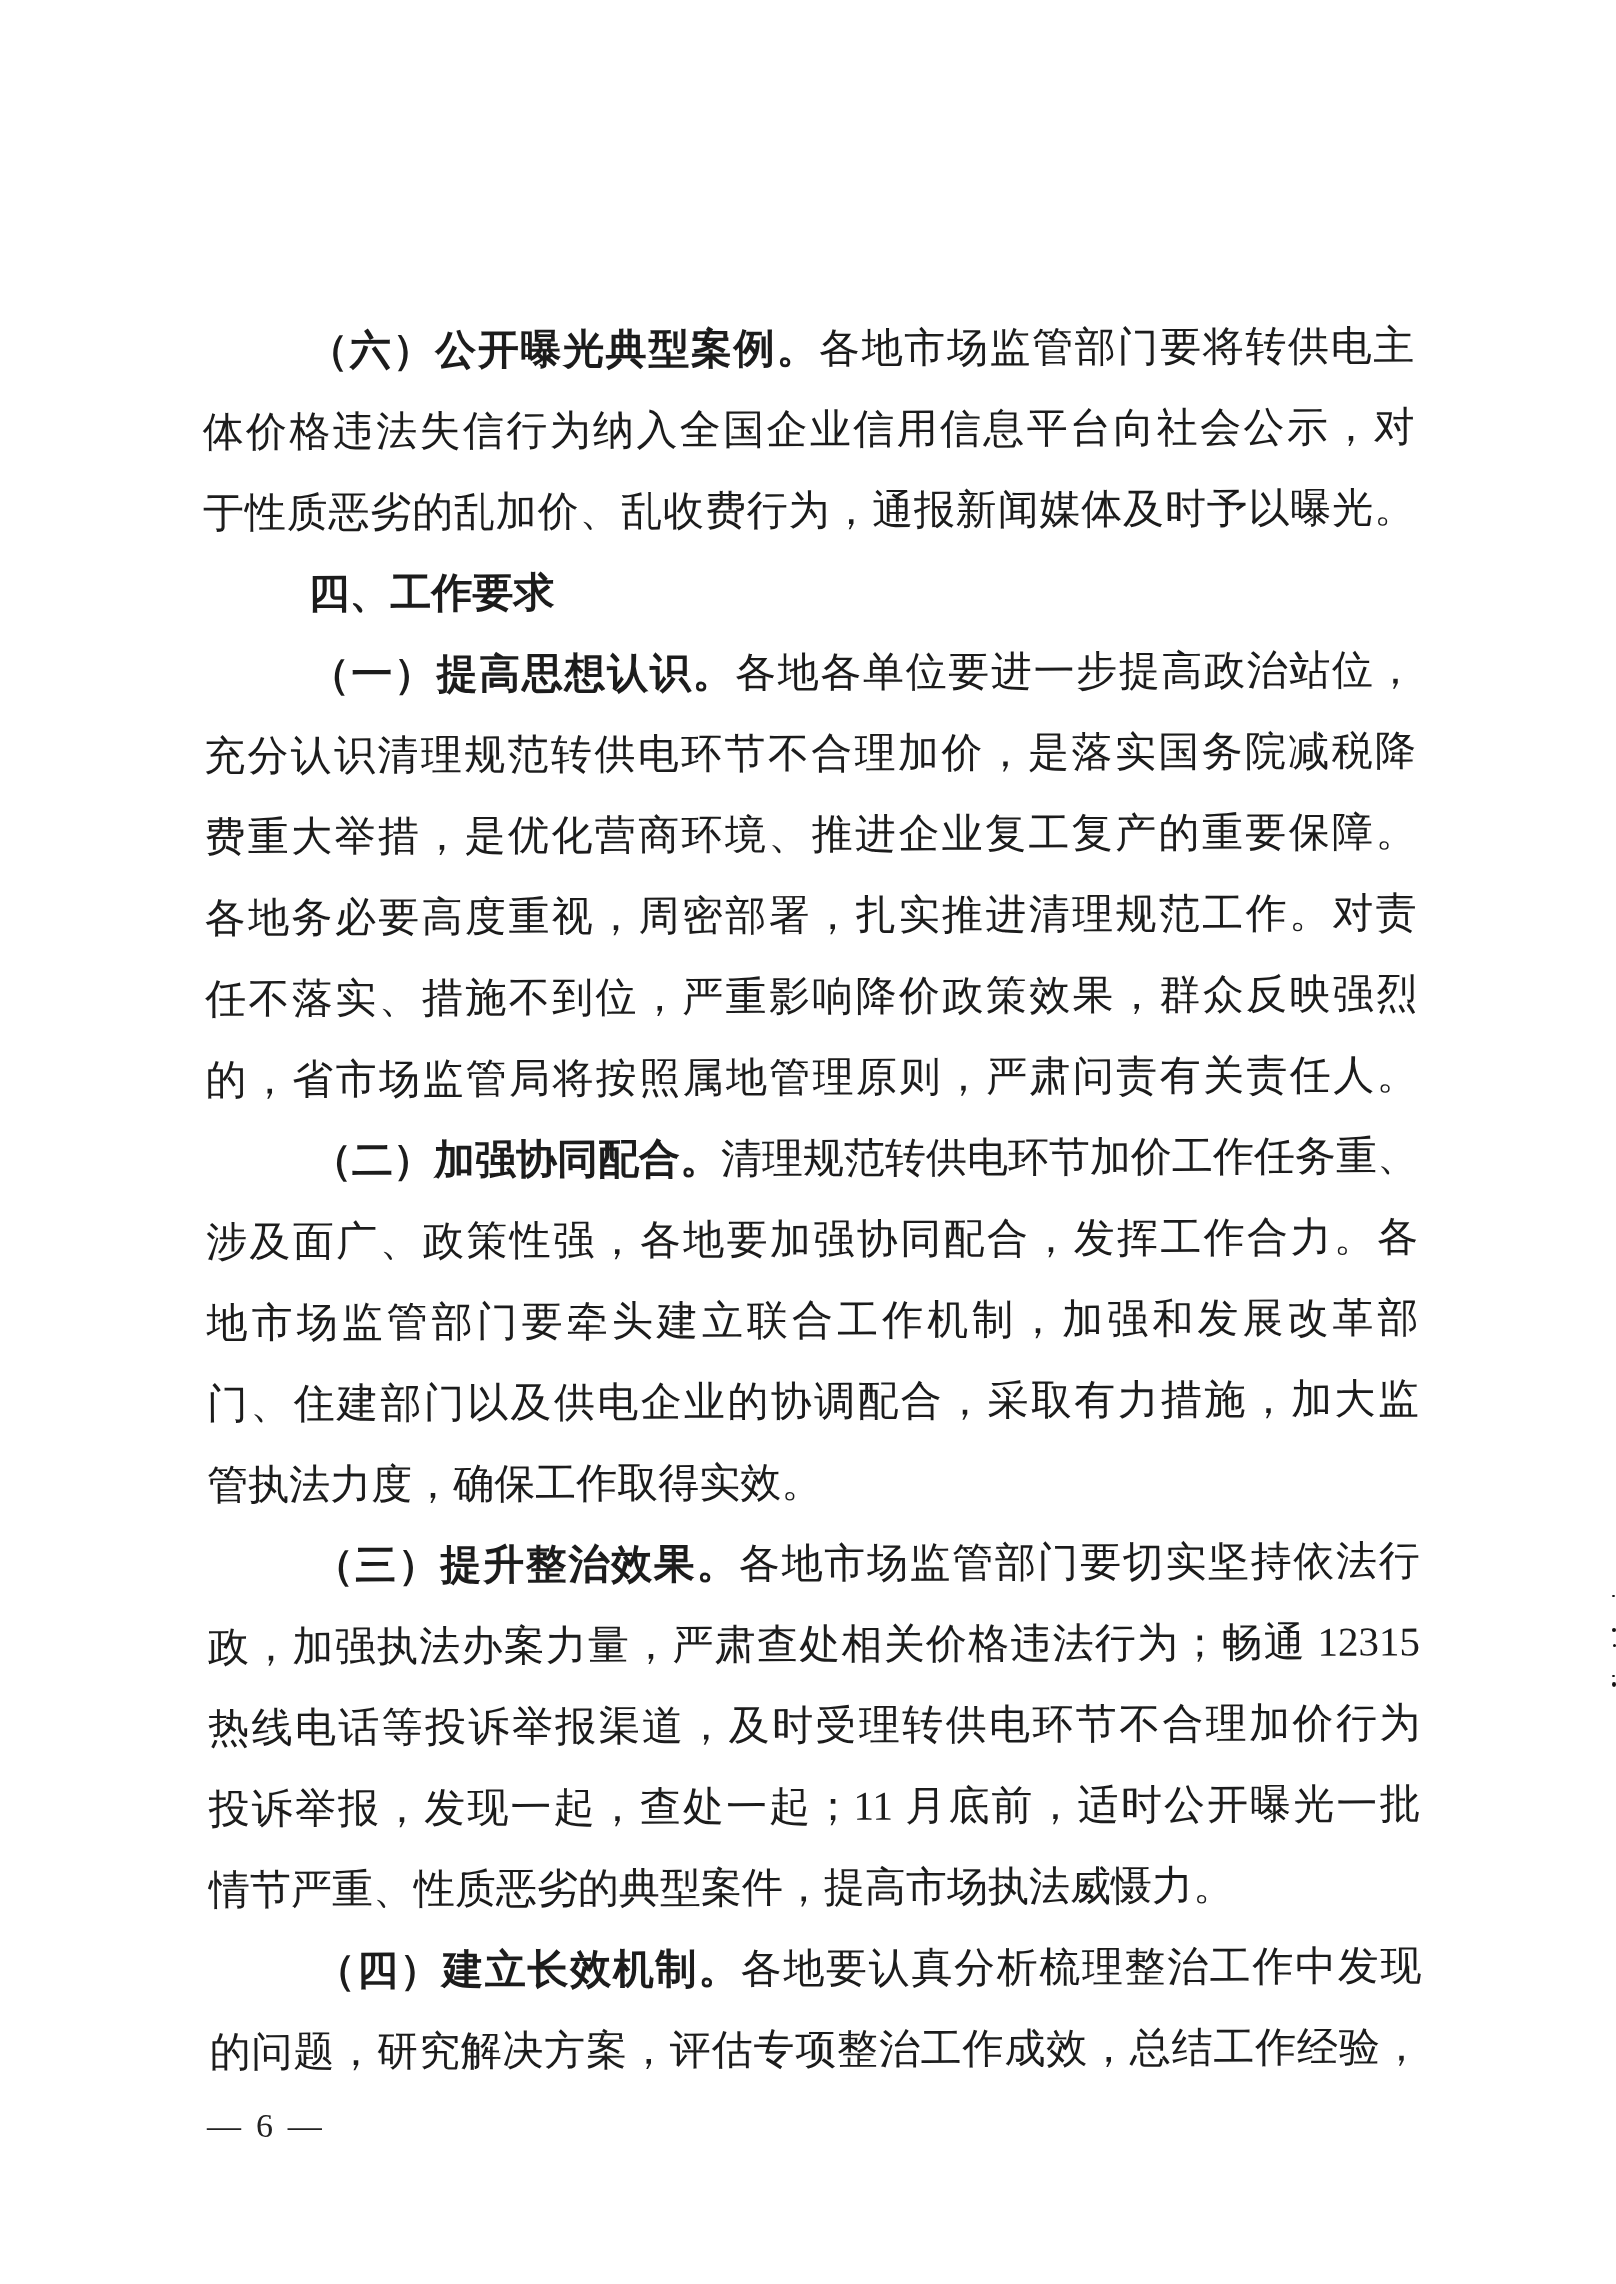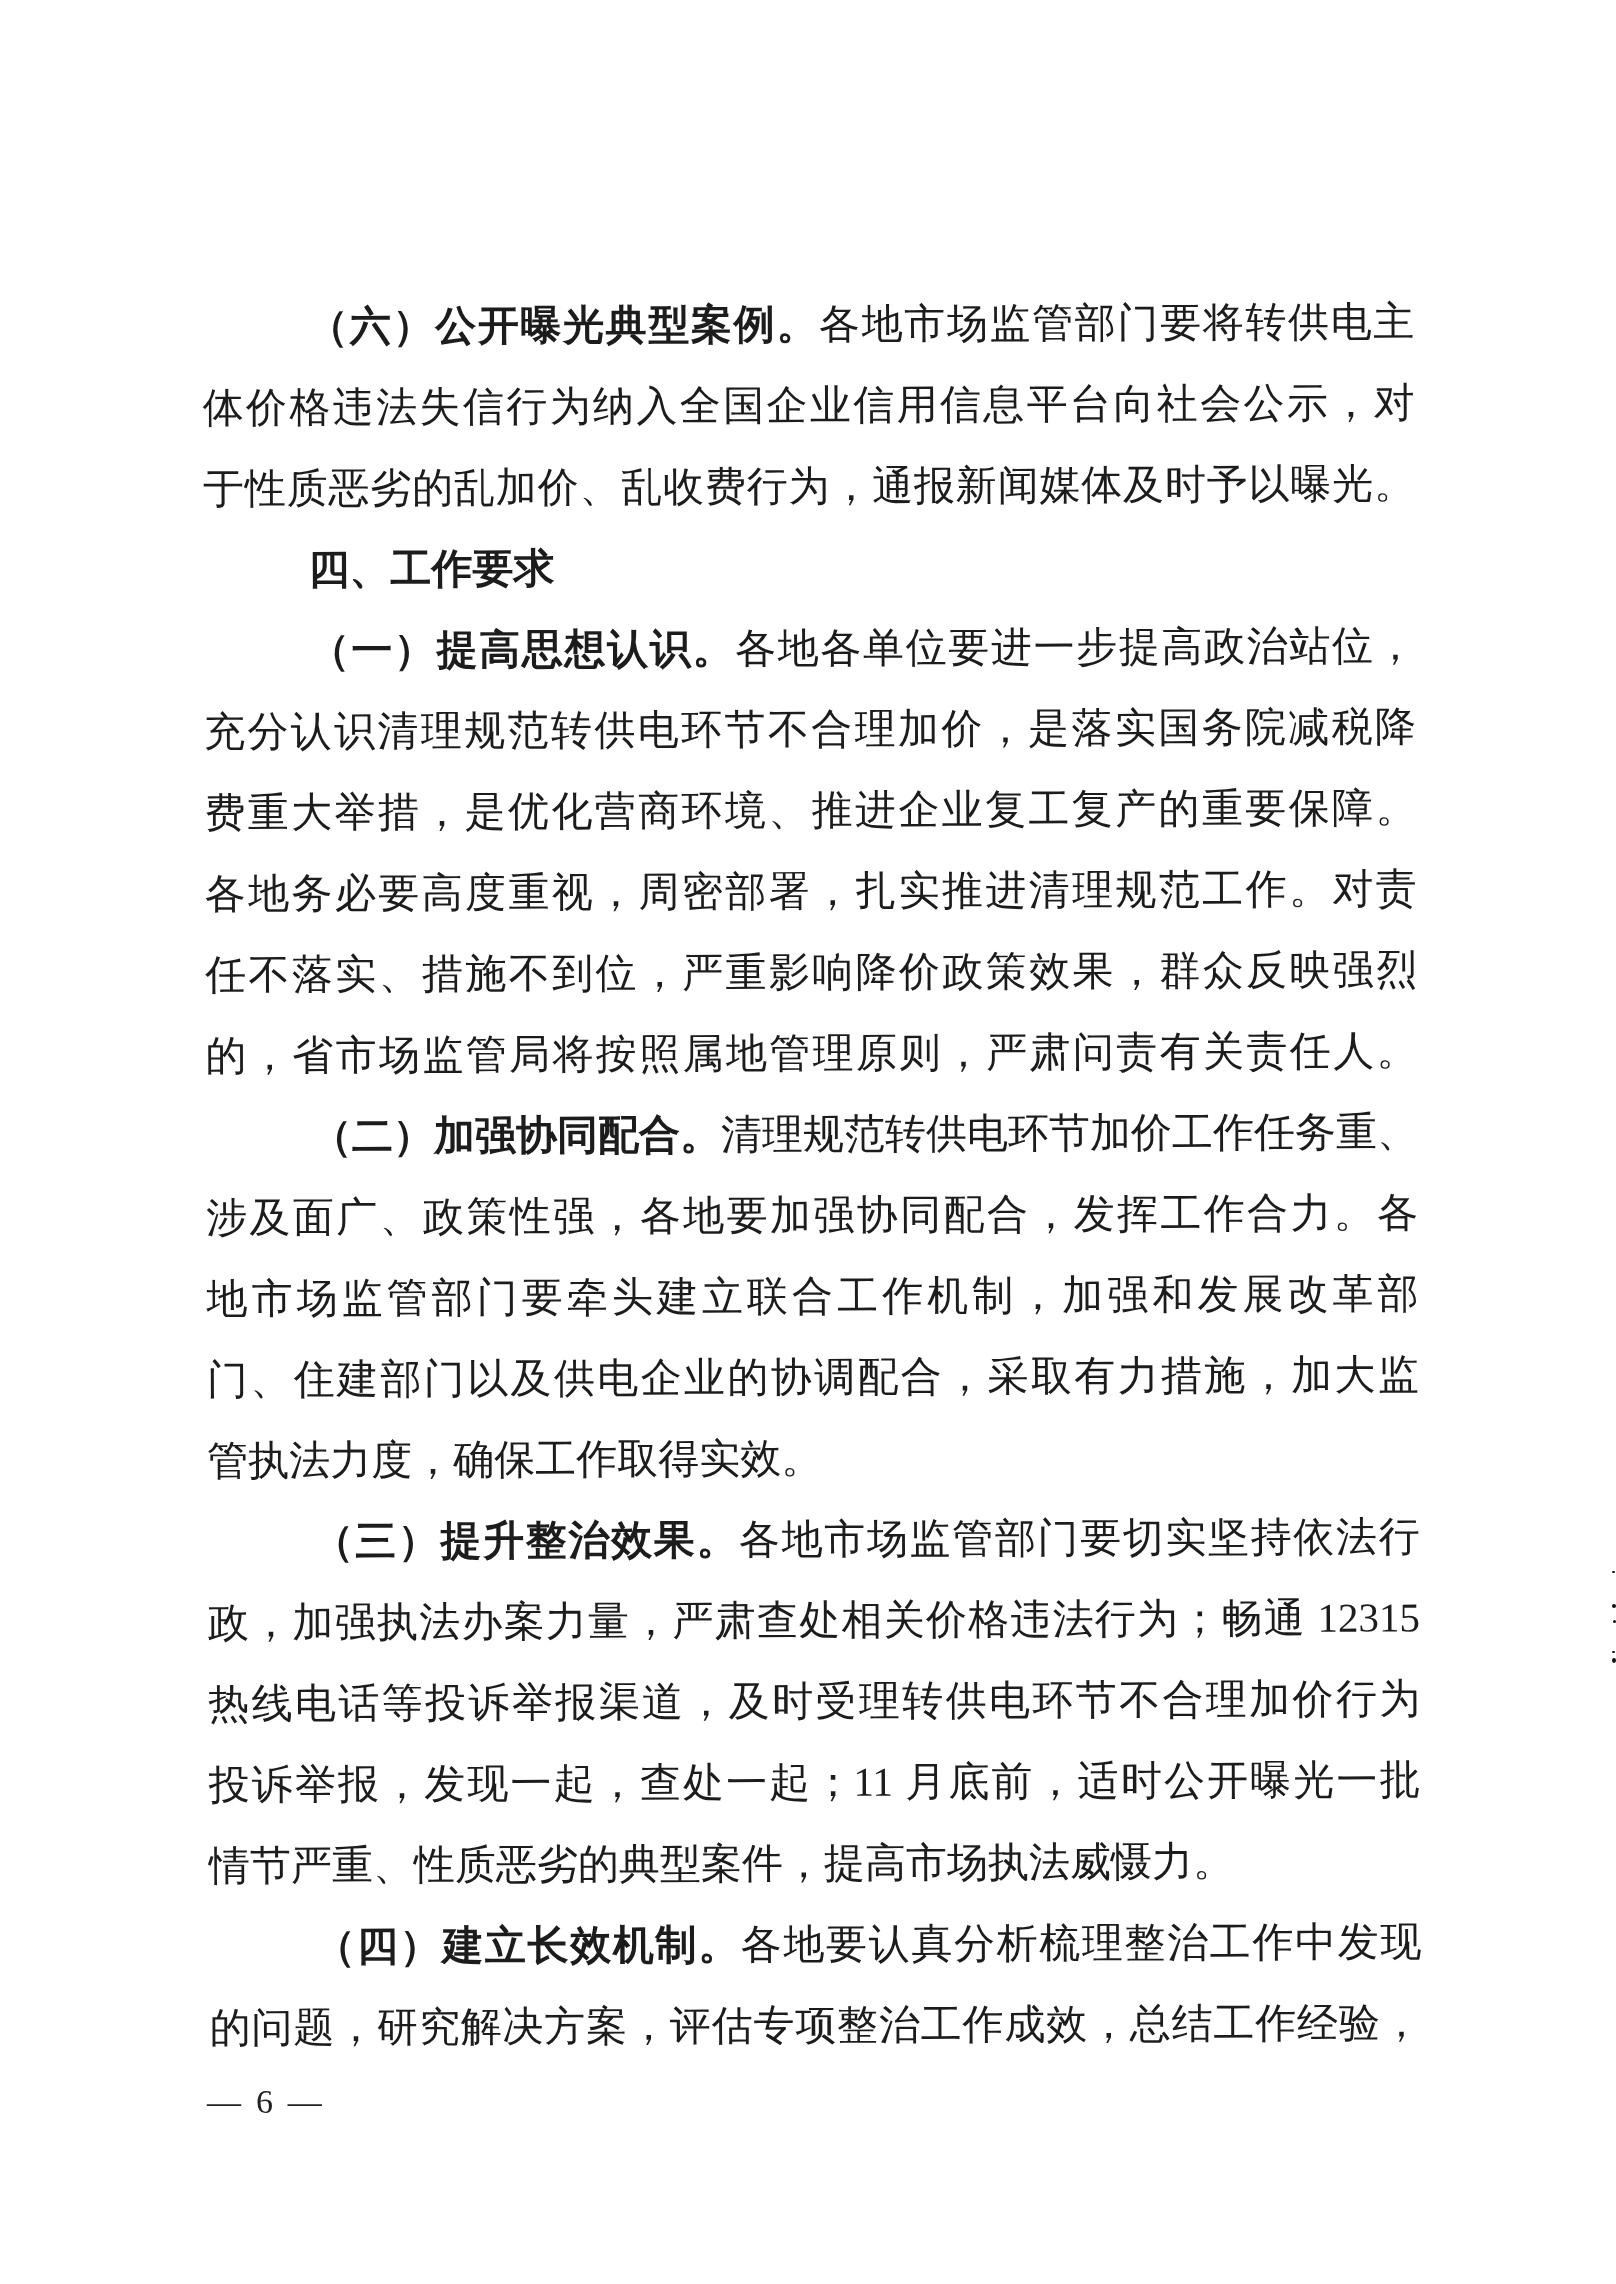--- a/index.html
+++ b/index.html
@@ -9,20 +9,21 @@
     position: relative;
     overflow: hidden;
     background: #ffffff;
     color: #1c1c1c;
     font-family: "Liberation Serif", "DejaVu Serif", serif;
   }
   .page {
     position: absolute;
     inset: 0;
     background: #ffffff;
+    margin-top: 24px;
   }
   .page-text {
     position: absolute;
     left: 206px;
     top: 284px;
     width: 1212px;
     transform: rotate(-0.25deg);
     transform-origin: 50% 50%;
   }
   .line {

